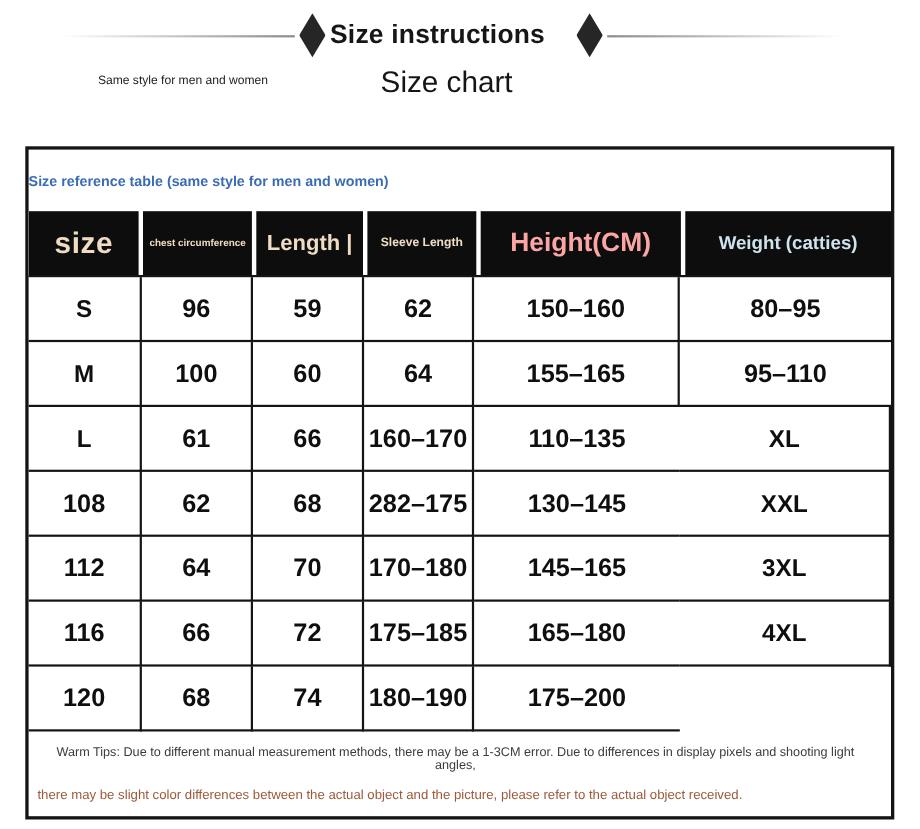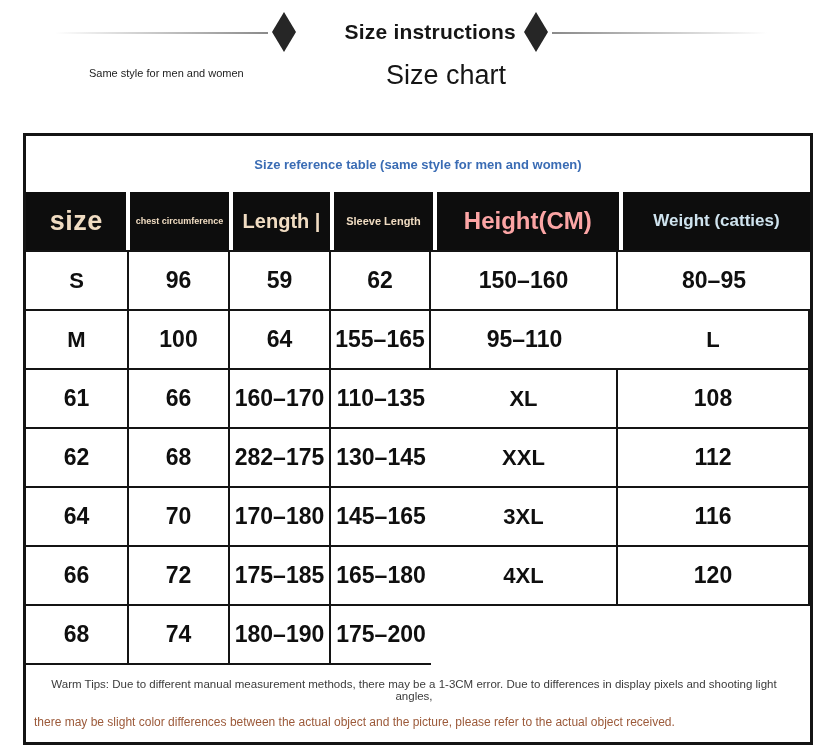--- a/index.html
+++ b/index.html
@@ -9,28 +9,28 @@
   }
   
   .deco-line{position:absolute;height:2px;top:32px;}
   .deco-line.left{left:55px;width:213px;background:linear-gradient(to left,#8a8a8a,rgba(200,200,200,0));}
   .deco-line.right{left:552px;width:215px;background:linear-gradient(to right,#8a8a8a,rgba(200,200,200,0));}
   .diamond{position:absolute;width:24px;height:40px;background:#262626;top:12px;
     clip-path:polygon(50% 0,100% 50%,50% 100%,0 50%);}
   .diamond.d-left{left:272px;}
   .diamond.d-right{left:524px;}
   .deco-title{position:absolute;left:300px;top:12px;width:216px;height:40px;line-height:40px;
-    text-align:right;font-size:21px;font-weight:700;color:#161616;letter-spacing:.2px;}
+    text-align:left;font-size:24px;font-weight:700;color:#161616;letter-spacing:.2px;}
   .sub-left{position:absolute;left:89px;top:67px;font-size:11px;color:#222;}
-  .page-title{position:absolute;left:306px;top:60px;width:200px;text-align:right;
+  .page-title{position:absolute;left:306px;top:60px;width:200px;text-align:center;
     font-size:27px;font-weight:400;color:#151515;}
   
   .size-table{position:absolute;left:23px;top:133px;width:790px;height:612px;
     border:3px solid #141414;box-sizing:border-box;background:#fff;}
-  .caption-row{height:56px;display:flex;align-items:center;justify-content:center;}
+  .caption-row{height:56px;display:flex;align-items:center;justify-content:flex-start;}
   .caption-row span{font-size:13px;font-weight:600;color:#3a6cb4;}
   .head-row{height:58px;display:flex;gap:4px;background:#fff;}
   .head-cell{background:#0d0d0d;display:flex;align-items:center;justify-content:center;
     color:#f0dcc2;font-weight:700;text-align:center;}
   .hc-size{flex:103;font-size:27px;font-weight:600;letter-spacing:.5px;}
   .hc-chest{flex:101;font-size:9px;}
   .hc-sleeve{flex:101;font-size:11px;}
   .hc-length{flex:100;font-size:20px;}
   .hc-height{flex:187;font-size:24px;color:#fca5a5;}
   .hc-weight{flex:192;font-size:17px;color:#cfe3ee;}
@@ -78,20 +78,21 @@
     <div class="grid">
       <div class="cell size-col">S</div>
       <div class="cell">96</div>
       <div class="cell">59</div>
       <div class="cell">62</div>
       <div class="cell">150–160</div>
       <div class="cell last-col">80–95</div>
 
       <div class="cell size-col">M</div>
       <div class="cell">100</div>
+      <div class="cell">60</div>
       <div class="cell">64</div>
       <div class="cell">155–165</div>
       <div class="cell last-col">95–110</div>
 
       <div class="cell size-col">L</div>
       <div class="cell">61</div>
       <div class="cell">66</div>
       <div class="cell">160–170</div>
       <div class="cell last-col">110–135</div>
 

